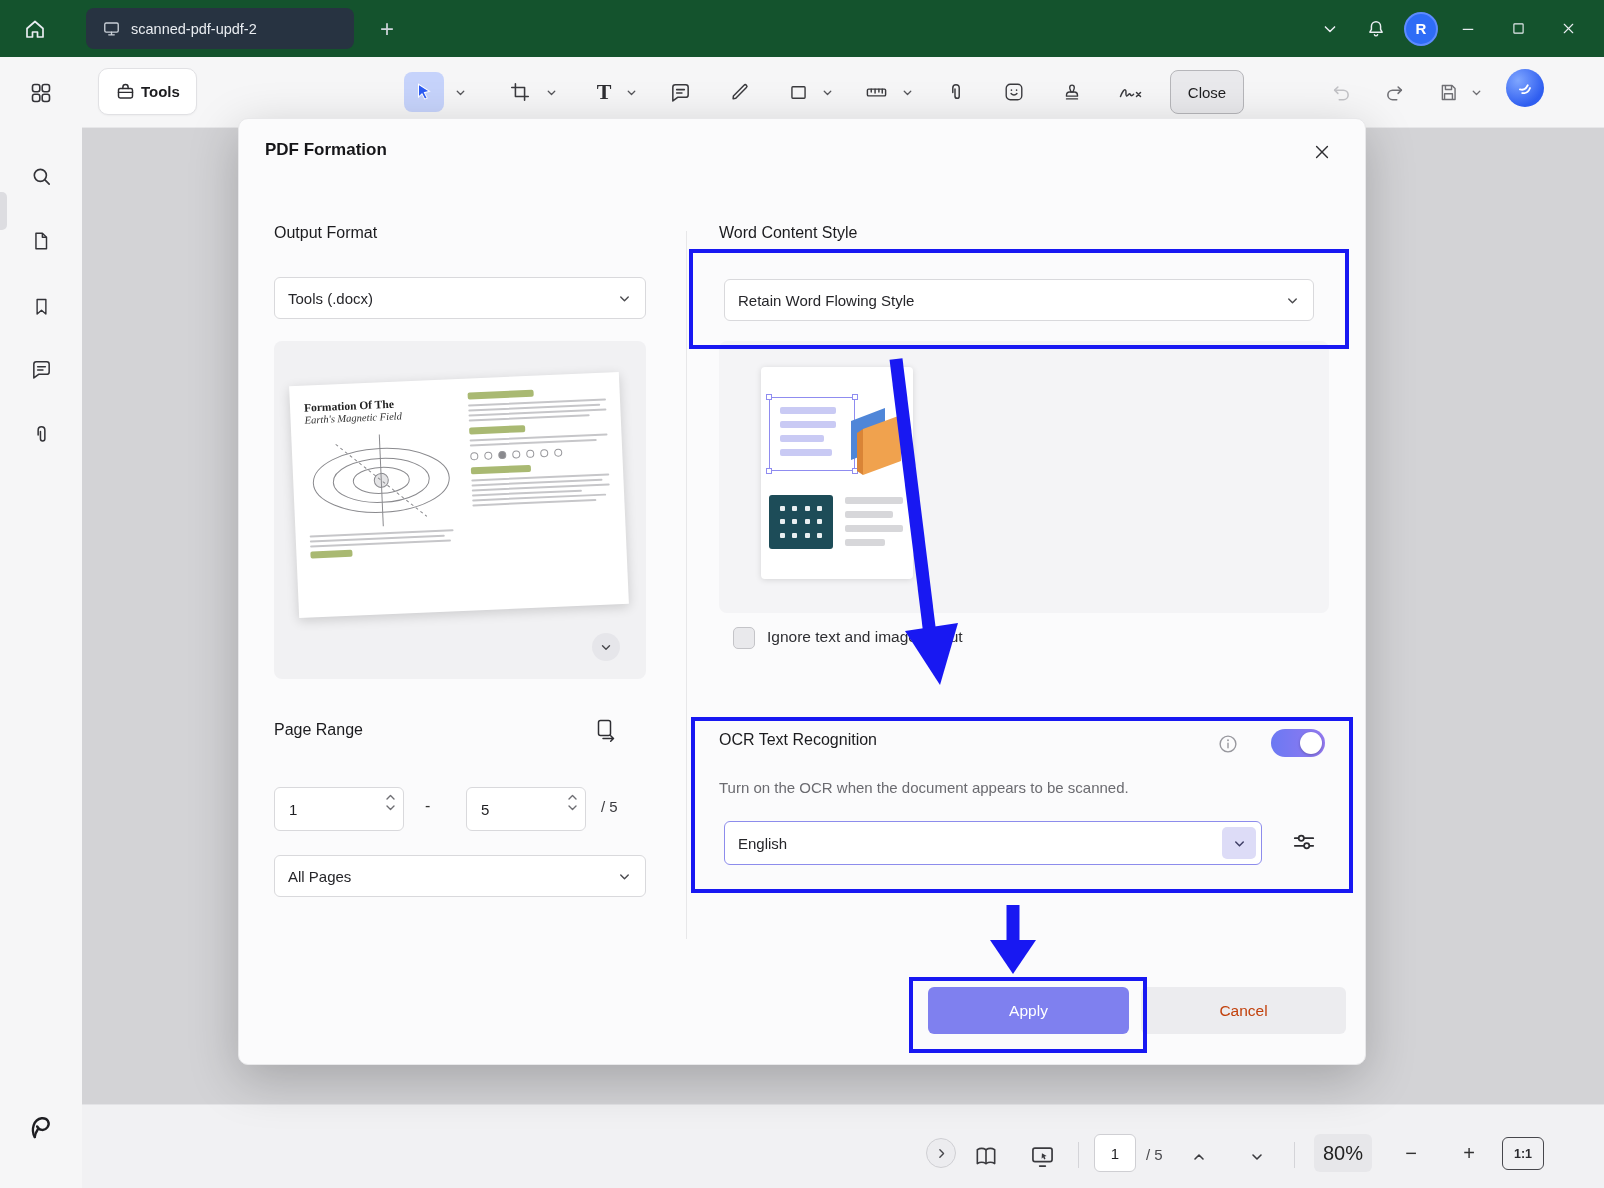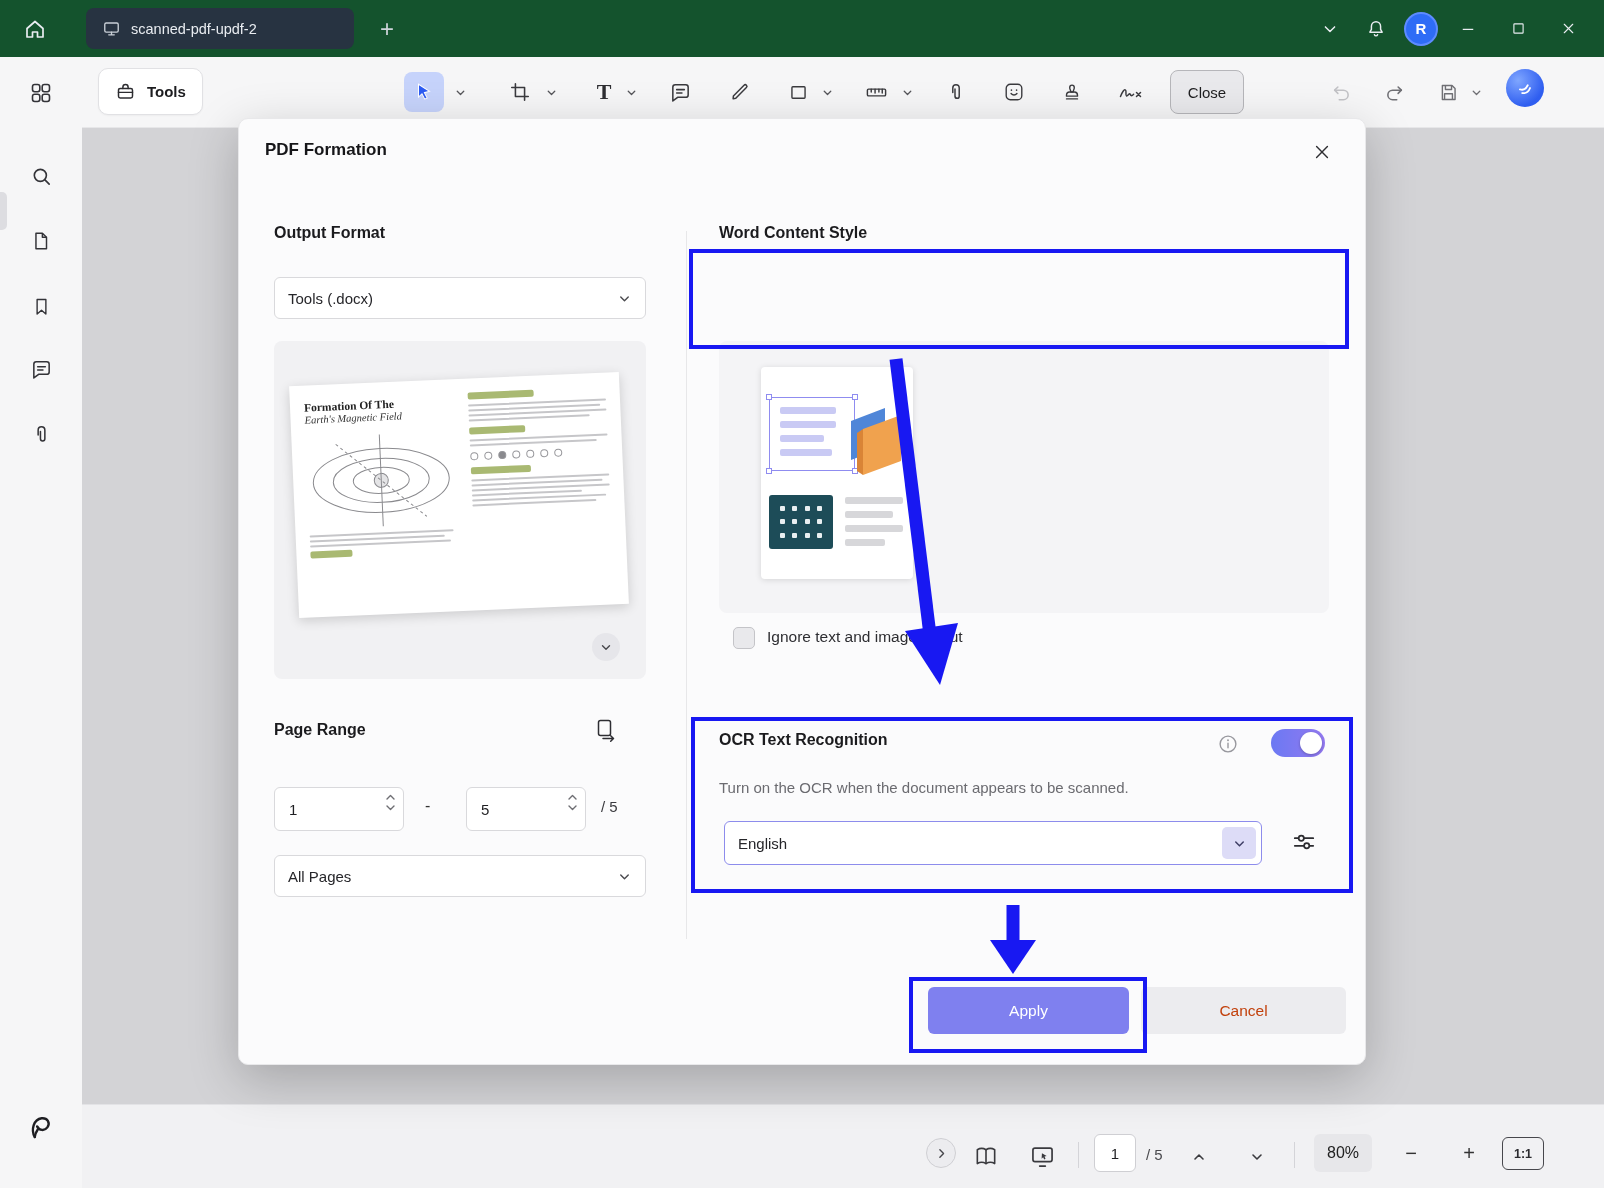--- a/index.html
+++ b/index.html
@@ -14,21 +14,21 @@
   .tb-tab-label{white-space:nowrap;overflow:hidden;text-overflow:ellipsis}
   .tb-add{margin-left:16px;color:#cdd3d9;font-size:24px;width:34px;height:34px;display:flex;align-items:center;justify-content:center;border-radius:6px;cursor:pointer}
   .tb-right{margin-left:auto;display:flex;align-items:center;gap:10px;padding-right:16px}
   .tb-ic{width:36px;height:36px;display:flex;align-items:center;justify-content:center;color:#e9edf1;cursor:pointer}
   .tb-avatar{width:34px;height:34px;border-radius:50%;background:#2e6cf6;color:#fff;font-weight:700;font-size:15px;display:flex;align-items:center;justify-content:center;border:2px solid #5d8bff;cursor:pointer}
   .tb-win{width:40px;height:40px;display:flex;align-items:center;justify-content:center;color:#e9edf1;cursor:pointer}
   .tb-win:first-of-type{margin-left:14px}
 
   
   .toolbar{position:absolute;left:0;top:57px;width:1604px;height:71px;background:#f6f6f7;border-bottom:1px solid #e7e7e9;z-index:6}
-  .tools-btn{position:absolute;left:98px;top:11px;height:47px;padding:0 16px;background:#fff;border:1px solid #e1e1e4;border-radius:10px;display:flex;align-items:center;gap:11px;font-size:15px;font-weight:700;color:#1c1c1f;box-shadow:0 1px 2px rgba(0,0,0,.04);cursor:pointer}
+  .tools-btn{position:absolute;left:98px;top:11px;height:47px;padding:0 16px;background:#fff;border:1px solid #e1e1e4;border-radius:10px;display:flex;align-items:center;gap:5px;font-size:15px;font-weight:700;color:#1c1c1f;box-shadow:0 1px 2px rgba(0,0,0,.04);cursor:pointer}
   .ticon{position:absolute;top:15px;width:40px;height:40px;display:flex;align-items:center;justify-content:center;border-radius:8px;color:#3a3a3e;cursor:pointer}
   .ticon.selected{background:#c6d3fb}
   .tchev{position:absolute;top:26px;width:16px;height:18px;display:flex;align-items:center;justify-content:center;color:#55555a;cursor:pointer}
   .t-letter{font-family:"Liberation Serif","DejaVu Serif",serif;font-size:22px;font-weight:700;color:#2e2e32}
   .tb-close{position:absolute;left:1170px;top:13px;width:74px;height:44px;background:#e9e9ec;border:1px solid #b6b6ba;border-radius:8px;font-size:15px;display:flex;align-items:center;justify-content:center;color:#1f1f21;cursor:pointer}
   .ticon.dim{color:#c2c2c6}
   .ai-btn{position:absolute;left:1504px;top:10px;width:42px;height:42px;display:flex;align-items:center;justify-content:center;cursor:pointer}
   .ai-circle{width:38px;height:38px;border-radius:50%;background:radial-gradient(circle at 32% 30%,#7fa6ff,#2f5ef0 70%);display:flex;align-items:center;justify-content:center}
 
   
@@ -37,21 +37,21 @@
   .edge-handle{position:absolute;left:0;top:192px;width:7px;height:38px;background:#dddde1;border-radius:0 5px 5px 0;z-index:8}
 
   
   .backdrop{position:absolute;left:82px;top:128px;width:1522px;height:1060px;background:#d3d3d6;z-index:1}
   .bottomstrip{position:absolute;left:82px;top:1104px;width:1522px;height:84px;background:#f1f1f3;border-top:1px solid #e3e3e6;z-index:2}
 
   
   .dialog{position:absolute;left:238px;top:118px;width:1128px;height:947px;background:#fbfbfc;border:1px solid #e8e8ea;border-radius:10px;box-shadow:0 14px 50px rgba(0,0,0,.22);z-index:10}
   .dlg-title{position:absolute;left:26px;top:21px;font-size:17px;font-weight:700;color:#161619}
   .dlg-close{position:absolute;right:28px;top:18px;width:30px;height:30px;display:flex;align-items:center;justify-content:center;color:#2e2e32;cursor:pointer}
-  .sec-label{position:absolute;font-size:16px;font-weight:700;color:#1b1b1e}
+  .sec-label{position:absolute;font-size:16px;font-weight:400;color:#1b1b1e}
   .select{position:absolute;background:#fff;border:1px solid #d9d9dc;border-radius:6px;display:flex;align-items:center;justify-content:space-between;padding:0 13px;font-size:15px;color:#26262a;cursor:pointer;z-index:5}
   .vdivider{position:absolute;left:447px;top:112px;width:1px;height:708px;background:#e7e7e9}
 
   
   .fmt-select{left:35px;top:158px;width:372px;height:42px}
   .prev-card{position:absolute;left:35px;top:222px;width:372px;height:338px;background:#f1f1f3;border-radius:8px}
   .thumb{position:absolute;left:20px;top:38px;width:330px;height:232px;background:#fff;transform:rotate(-2.5deg);box-shadow:0 3px 12px rgba(0,0,0,.16);padding:13px 12px}
   .th-left{position:absolute;left:14px;top:16px;width:150px}
   .th-t1{font-family:"Liberation Serif","DejaVu Serif",serif;font-weight:700;font-size:11.5px;color:#222}
   .th-t2{font-family:"Liberation Serif","DejaVu Serif",serif;font-style:italic;font-size:10.5px;color:#333;margin-top:1px}
@@ -106,21 +106,21 @@
   .hl3{left:670px;top:858px;width:238px;height:76px}
   .annot-svg{position:absolute;left:0;top:0;width:1128px;height:947px;pointer-events:none;z-index:60}
 
   
   .st-ic{position:absolute;width:32px;height:32px;display:flex;align-items:center;justify-content:center;color:#3a3a3e;cursor:pointer;z-index:5}
   .st-circle{position:absolute;left:926px;top:1138px;width:30px;height:30px;border-radius:50%;background:#ececef;border:1px solid #cfcfd3;display:flex;align-items:center;justify-content:center;color:#47474c;cursor:pointer;z-index:5}
   .st-sep{position:absolute;width:1px;height:26px;background:#d4d4d8;top:1142px;z-index:5}
   .pagebox{position:absolute;left:1094px;top:1134px;width:42px;height:38px;background:#fff;border:1px solid #cfcfd3;border-radius:6px;z-index:5}
   .pagebox input{width:100%;height:100%;border:none;outline:none;background:transparent;text-align:center;font-size:15px;color:#1f1f22;font-family:inherit}
   .st-total{position:absolute;left:1146px;top:1146px;font-size:15px;color:#4a4a4e;z-index:5}
-  .zoombox{position:absolute;left:1314px;top:1134px;width:58px;height:38px;background:#e7e7ea;border-radius:6px;display:flex;align-items:center;justify-content:center;font-size:16px;color:#222;cursor:pointer;z-index:5}
+  .zoombox{position:absolute;left:1314px;top:1134px;width:58px;height:38px;background:#e7e7ea;border-radius:6px;display:flex;align-items:center;justify-content:center;font-size:20px;color:#222;cursor:pointer;z-index:5}
   .zbtn{position:absolute;top:1138px;width:30px;height:30px;display:flex;align-items:center;justify-content:center;font-size:20px;color:#333;cursor:pointer;z-index:5}
   .fitbox{position:absolute;left:1502px;top:1137px;width:42px;height:33px;border:1.7px solid #47474c;border-radius:6px;display:flex;align-items:center;justify-content:center;font-size:12.5px;font-weight:700;color:#2b2b2f;cursor:pointer;z-index:5}
 
   svg{display:block}
 </style>
 </head>
 <body>
 
 <div class="app">
 
@@ -530,20 +530,28 @@
       <span>
         <svg width="15" height="15" viewBox="0 0 16 16" fill="none" stroke="#4a4a4e" stroke-width="1.5" stroke-linecap="round" stroke-linejoin="round">
             <path d="m4 6.5 4 4 4-4"></path>
           </svg>
       </span>
     </div>
 
     <div class="vdivider"></div>
 
     <div class="sec-label" style="left:480px;top:105px">Word Content Style</div>
+    <div class="select style-select">
+      <span>Retain Word Flowing Style</span>
+      <span>
+        <svg width="15" height="15" viewBox="0 0 16 16" fill="none" stroke="#4a4a4e" stroke-width="1.5" stroke-linecap="round" stroke-linejoin="round">
+            <path d="m4 6.5 4 4 4-4"></path>
+          </svg>
+      </span>
+    </div>
 
     <div class="panel">
       <div class="illus">
         <div class="selbox">
           <i class="h h1"></i>
             <i class="h h2"></i>
             <i class="h h3"></i>
             <i class="h h4"></i>
           <div class="sb-bar" style="top:9px"></div>
           <div class="sb-bar" style="top:23px"></div>

